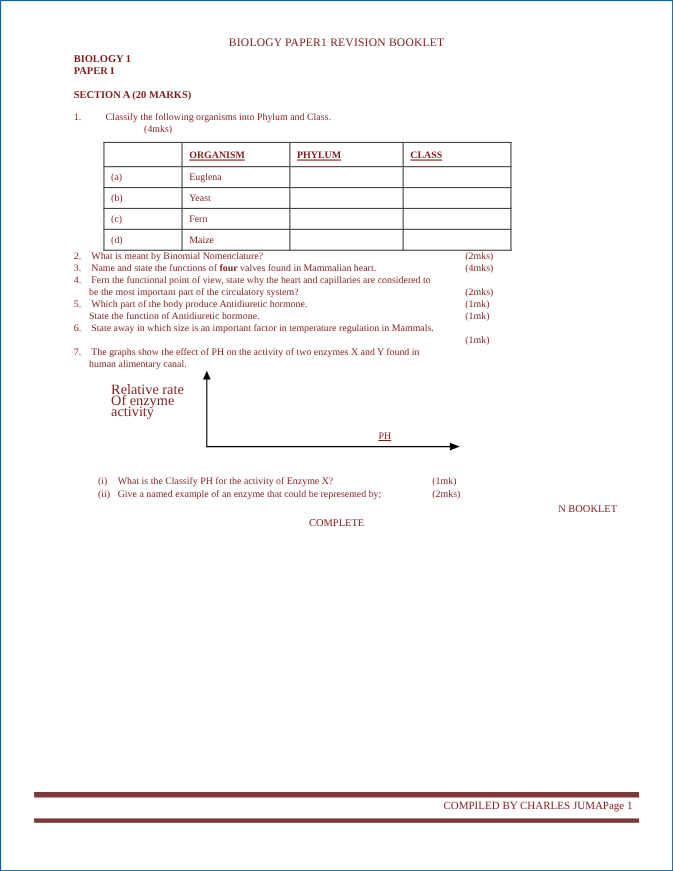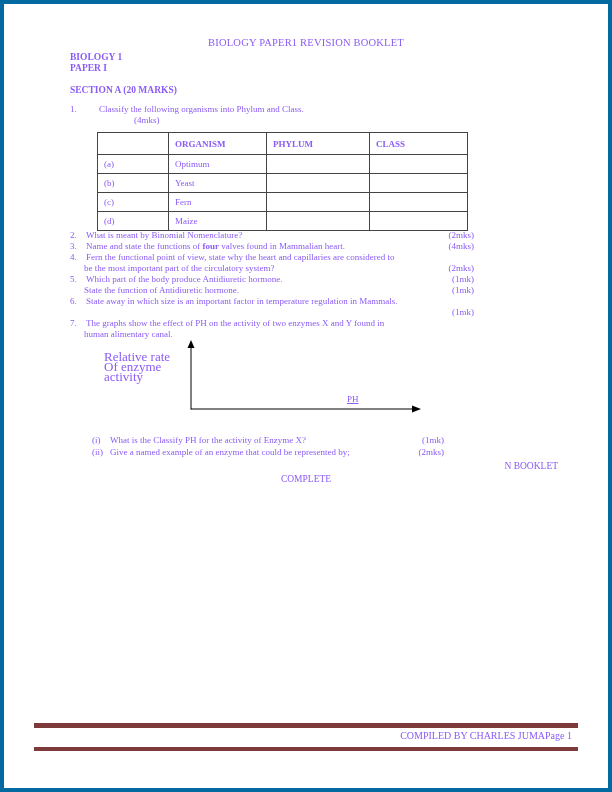--- a/index.html
+++ b/index.html
@@ -1,44 +1,44 @@
 <!DOCTYPE html>
 <html><head>
 <meta charset="utf-8">
 <style>
   html,body { margin:0; padding:0; background:#fff; }
   .page {
     position:relative; width:612px; height:792px; background:#ffffff;
-    font-family:"Liberation Serif", serif; color:#8b5cf6;
-    border:4px solid #0369a1; box-sizing:border-box; overflow:hidden;
+    font-family:"Liberation Serif", serif; color:#7f1d1d;
+    border:1px solid #0369a1; box-sizing:border-box; overflow:hidden;
   }
   .bold { font-weight:bold;margin-top:34px; }
 
   .doc-title { position:absolute; top:33px; left:0; right:0; text-align:center; font-size:10.5px; letter-spacing:.2px; }
 
   .meta { position:absolute; top:48px; left:66px; font-size:9.5px; font-weight:bold; line-height:11px; }
   .section { position:absolute; top:81px; left:66px; font-size:9.5px; font-weight:bold; }
 
   .q1 { position:absolute; top:100px; left:66px; width:404px; font-size:9px; line-height:11px; }
   .q1-line { display:flex; }
   .q1-num { width:29px; flex:none; }
   .q1-marks { margin-left:64px; }
 
   table.exam { position:absolute; top:128px; left:93px; border-collapse:collapse; font-size:9px; }
   table.exam th, table.exam td { border:1px solid #444; padding:0 6px; text-align:left; font-weight:normal; }
-  table.exam th { font-weight:bold; height:21px; }
+  table.exam th { font-weight:bold; height:21px;text-decoration:underline; }
   table.exam td { height:18px; }
   .col0 { width:58px; } .col1 { width:85px; } .col2 { width:90px; } .col3 { width:85px; }
 
   .qlist { position:absolute; top:226px; left:66px; width:404px; font-size:9px; line-height:11px; }
   .qrow { display:flex; }
   .qnum { width:16px; flex:none; }
   .qspacer { width:14px; flex:none; }
   .qtext { flex:1; }
-  .qmarks { flex:none; width:48px; text-align:right; }
+  .qmarks { flex:none; width:48px; }
 
   .graph { position:absolute; top:334px; left:95px; width:330px; height:82px; }
   .graph svg { position:absolute; left:0; top:0; }
   .ylabel { position:absolute; left:5px; top:14px; font-size:13px; line-height:10px; }
   .xlabel { position:absolute; left:248px; top:56px; font-size:9px;text-decoration:underline; }
 
   .subq { position:absolute; top:430px; left:88px; width:352px; font-size:9px; line-height:12px; }
   .sqrow { display:flex; }
   .sqnum { width:18px; flex:none; }
 
@@ -75,21 +75,21 @@
   <table class="exam">
     <tbody>
         <tr>
       <th class="col0"></th>
       <th class="col1">ORGANISM</th>
       <th class="col2">PHYLUM</th>
       <th class="col3">CLASS</th>
     </tr>
     <tr>
       <td>(a)</td>
-      <td>Optimum</td>
+      <td>Euglena</td>
       <td></td>
       <td></td>
     </tr>
     <tr>
       <td>(b)</td>
       <td>Yeast</td>
       <td></td>
       <td></td>
     </tr>
     <tr>

